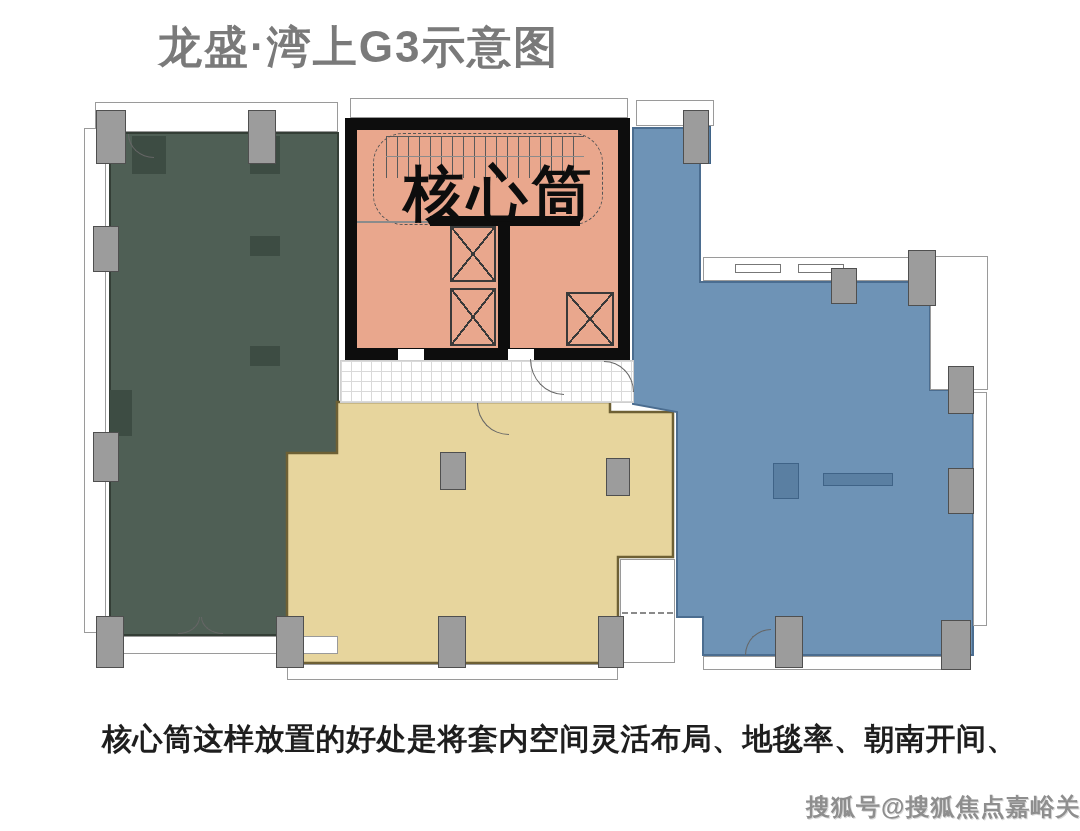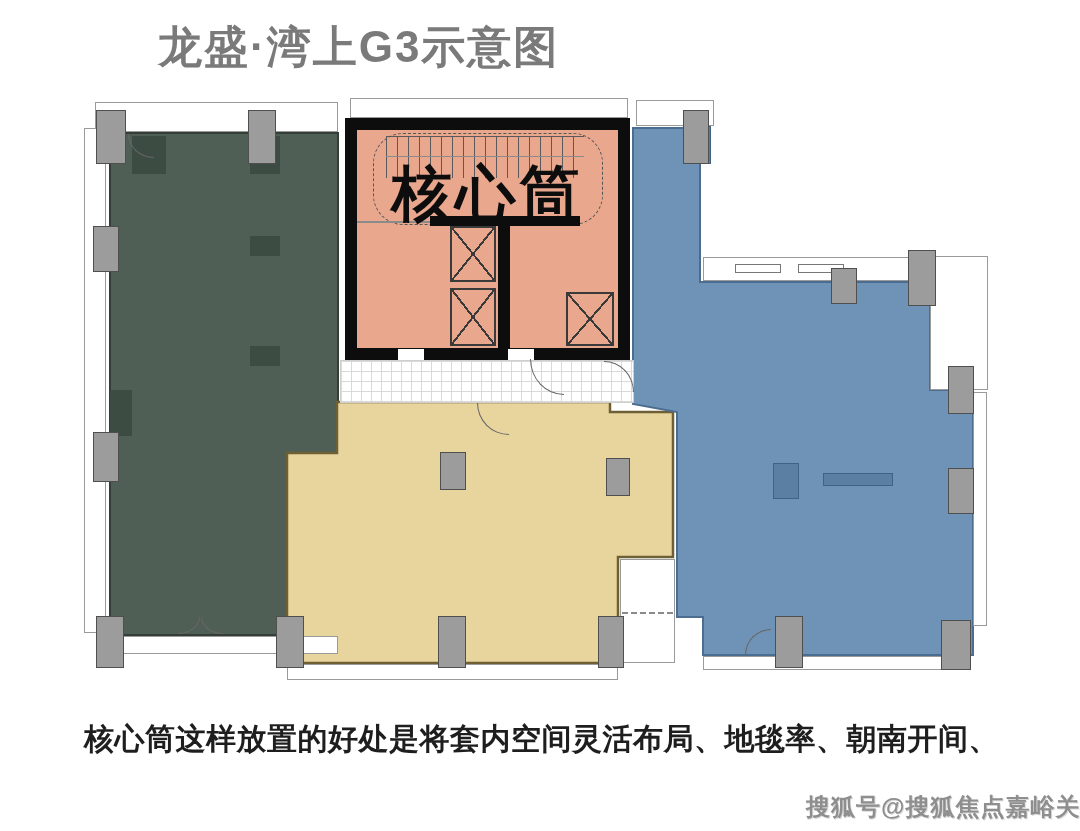--- a/index.html
+++ b/index.html
@@ -41,21 +41,21 @@
   }
   .gap{background:#ffffff;z-index:7;}
   .arc{border:0 solid #666;z-index:7;background:transparent;}
   .recess{background:#ffffff;border:1px solid #9a9a9a;z-index:5;}
   .dashline{border-top:2px dashed #8a8a8a;z-index:8;height:0;}
   .title{
     z-index:11;font-size:44px;font-weight:bold;color:#7a7a7a;letter-spacing:2px;white-space:nowrap;
   }
   .desc{
     z-index:11;font-size:30px;font-weight:600;color:#1e1e1e;line-height:53px;
-    letter-spacing:0.5px;white-space:nowrap;
+    letter-spacing:0.5px;white-space:nowrap;margin-left:18px;
   }
   .watermark{
     z-index:11;font-size:24px;font-weight:bold;color:#8e8e8e;white-space:nowrap;
     text-shadow:1px 1px 0 #d8d8d8;letter-spacing:1px;
   }
 </style>
 </head>
 <body>
 
 <div class="abs title" style="left:158px;top:18px;">龙盛·湾上G3示意图</div>
@@ -86,21 +86,21 @@
 <div class="abs thinline" style="left:386px;top:156px;width:198px;height:1px;"></div>
 <div class="abs dashbox" style="left:373px;top:133px;width:230px;height:92px;"></div>
 <div class="abs wallseg" style="left:430px;top:216px;width:150px;height:10px;"></div>
 <div class="abs wallseg" style="left:498px;top:226px;width:12px;height:124px;"></div>
 <div class="abs thinline" style="left:357px;top:221px;width:73px;height:2px;"></div>
 <div class="abs lift" style="left:450px;top:226px;width:46px;height:56px;"></div>
 <div class="abs lift" style="left:450px;top:288px;width:46px;height:58px;"></div>
 <div class="abs lift" style="left:566px;top:292px;width:48px;height:54px;"></div>
 <div class="abs gap" style="left:398px;top:349px;width:26px;height:11px;"></div>
 <div class="abs gap" style="left:508px;top:349px;width:26px;height:11px;"></div>
-<div class="abs corelabel" style="left:345px;top:162px;width:285px;">核心筒</div>
+<div class="abs corelabel" style="left:357px;top:162px;width:285px;">核心筒</div>
 
 <div class="abs col" style="left:96px;top:110px;width:30px;height:54px;"></div>
 <div class="abs col" style="left:248px;top:110px;width:28px;height:54px;"></div>
 <div class="abs col" style="left:93px;top:226px;width:26px;height:46px;"></div>
 <div class="abs col" style="left:93px;top:432px;width:26px;height:50px;"></div>
 <div class="abs col" style="left:96px;top:616px;width:28px;height:52px;"></div>
 <div class="abs col" style="left:276px;top:616px;width:28px;height:52px;"></div>
 <div class="abs col" style="left:440px;top:452px;width:26px;height:38px;"></div>
 <div class="abs col" style="left:606px;top:458px;width:24px;height:38px;"></div>
 <div class="abs col" style="left:438px;top:616px;width:28px;height:52px;"></div>

